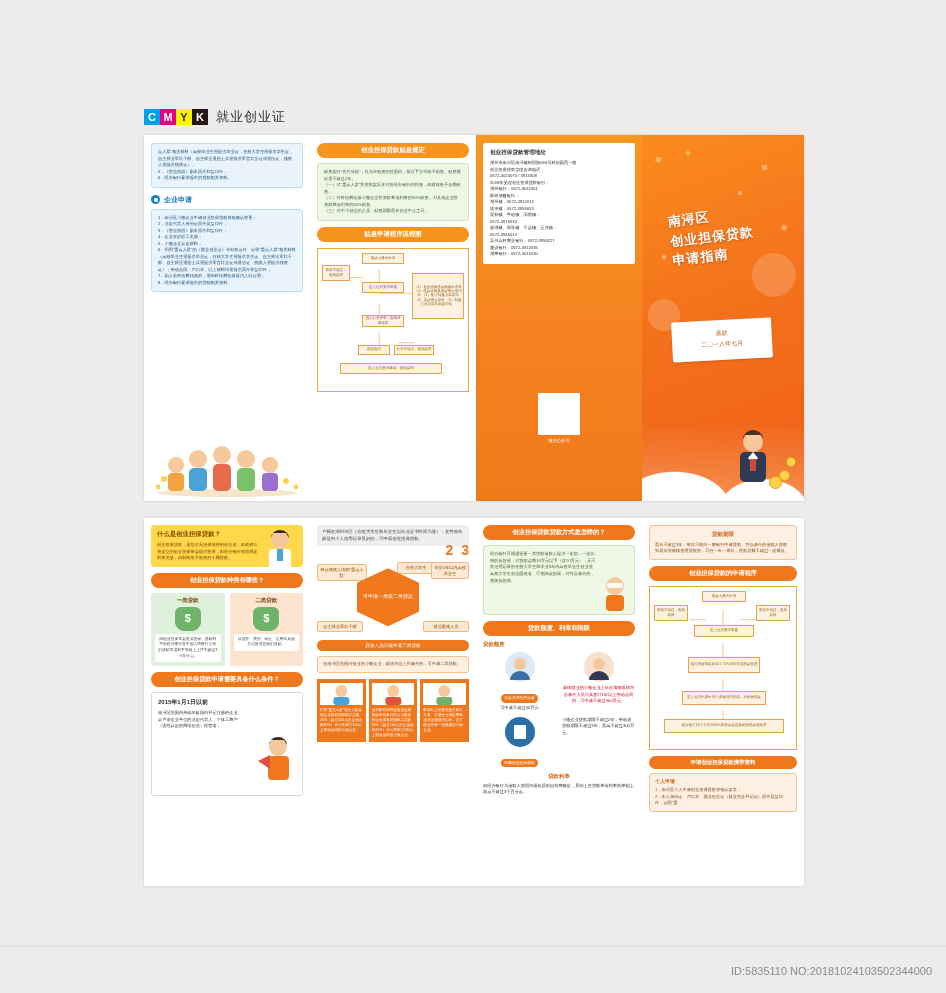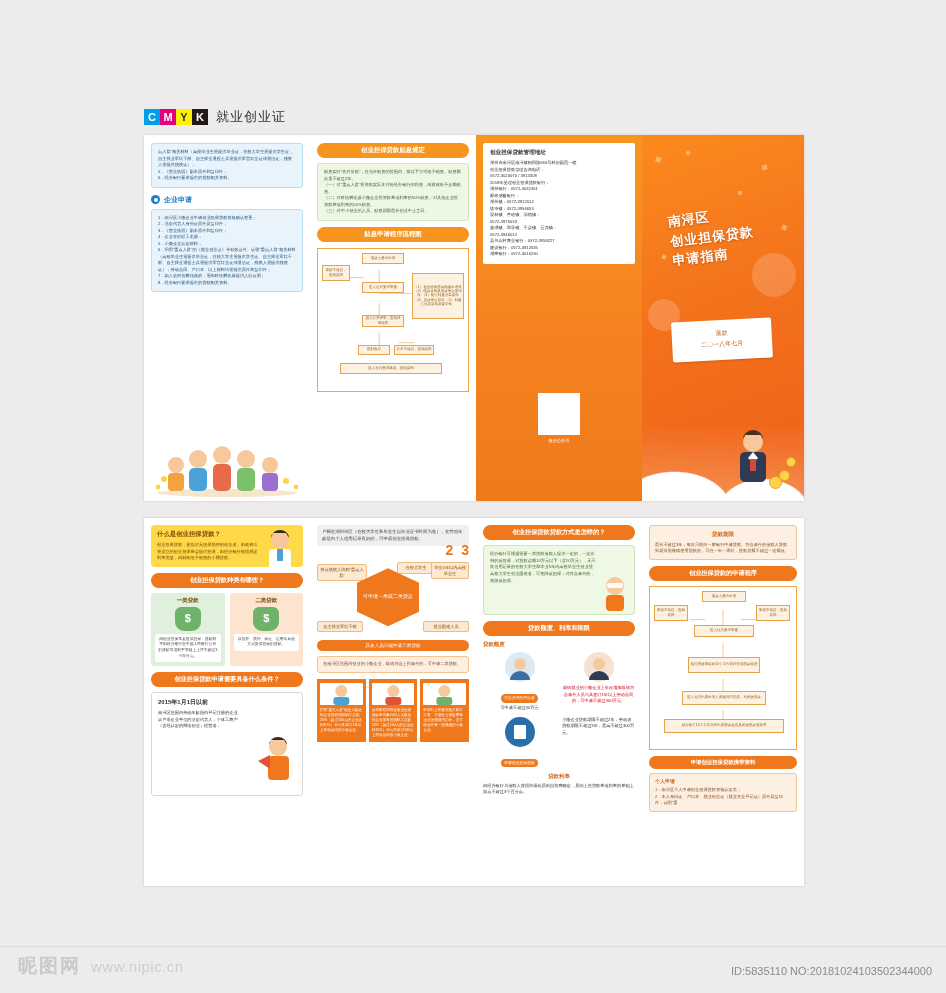--- a/index.html
+++ b/index.html
@@ -472,19 +472,15 @@
       <div class="soft-orange" style="margin-top:0">
         <div style="font-size:5px;font-weight:bold;color:#d2691e;margin-bottom:2px">个人申请</div>
         <span style="white-space:pre-line">1．南浔区个人申请创业担保贷款资格认定表；
 2．本人身份证、户口本、就业创业证（就业失业登记证）原件及复印件，证明“重</span>
       </div>
     </div>
   </div>
 
   <div class="footline"></div>
 
-  <div class="wm">
-    <span class="logo">昵图网</span>
-    <span class="url">www.nipic.cn</span>
-  </div>
 
   <div class="idline">ID:5835110 NO:20181024103502344000</div>
 </div>
 
 </body></html>

